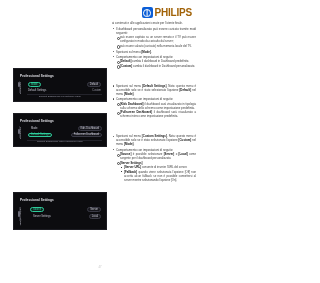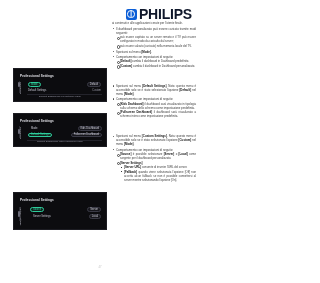--- a/index.html
+++ b/index.html
@@ -25,22 +25,22 @@
   .logo-shield:before{
     content:""; position:absolute; inset:1.5px;
     border:0.7px solid #ffffff; border-radius:50% 50% 45% 45%;
   }
   .logo-shield:after{
     content:""; position:absolute; left:50%; top:2.5px;
     width:0.8px; height:6px; background:#fff; transform:translateX(-50%);
   }
   .logo-text{
     font-family:"Liberation Sans", sans-serif;
-    font-weight:bold; font-size:14px; letter-spacing:-0.2px;
-    color:#0f172a; line-height:1;
+    font-weight:bold; font-size:10px; letter-spacing:-0.2px;
+    color:#a16207; line-height:1;
   }
 
   
   .col-right{
     position:absolute; left:112px; top:21px; width:84px;
   }
   .col-left{
     position:absolute; left:13px; top:68px; width:94px;
   }
 

